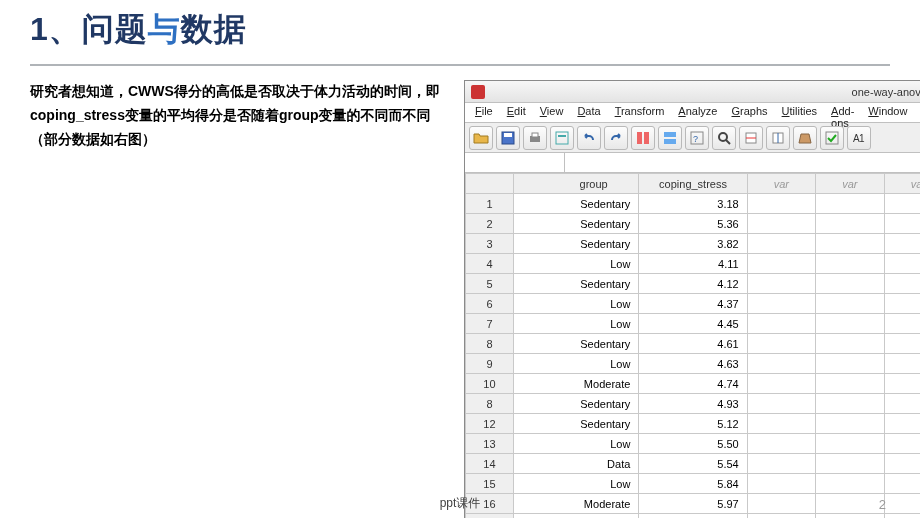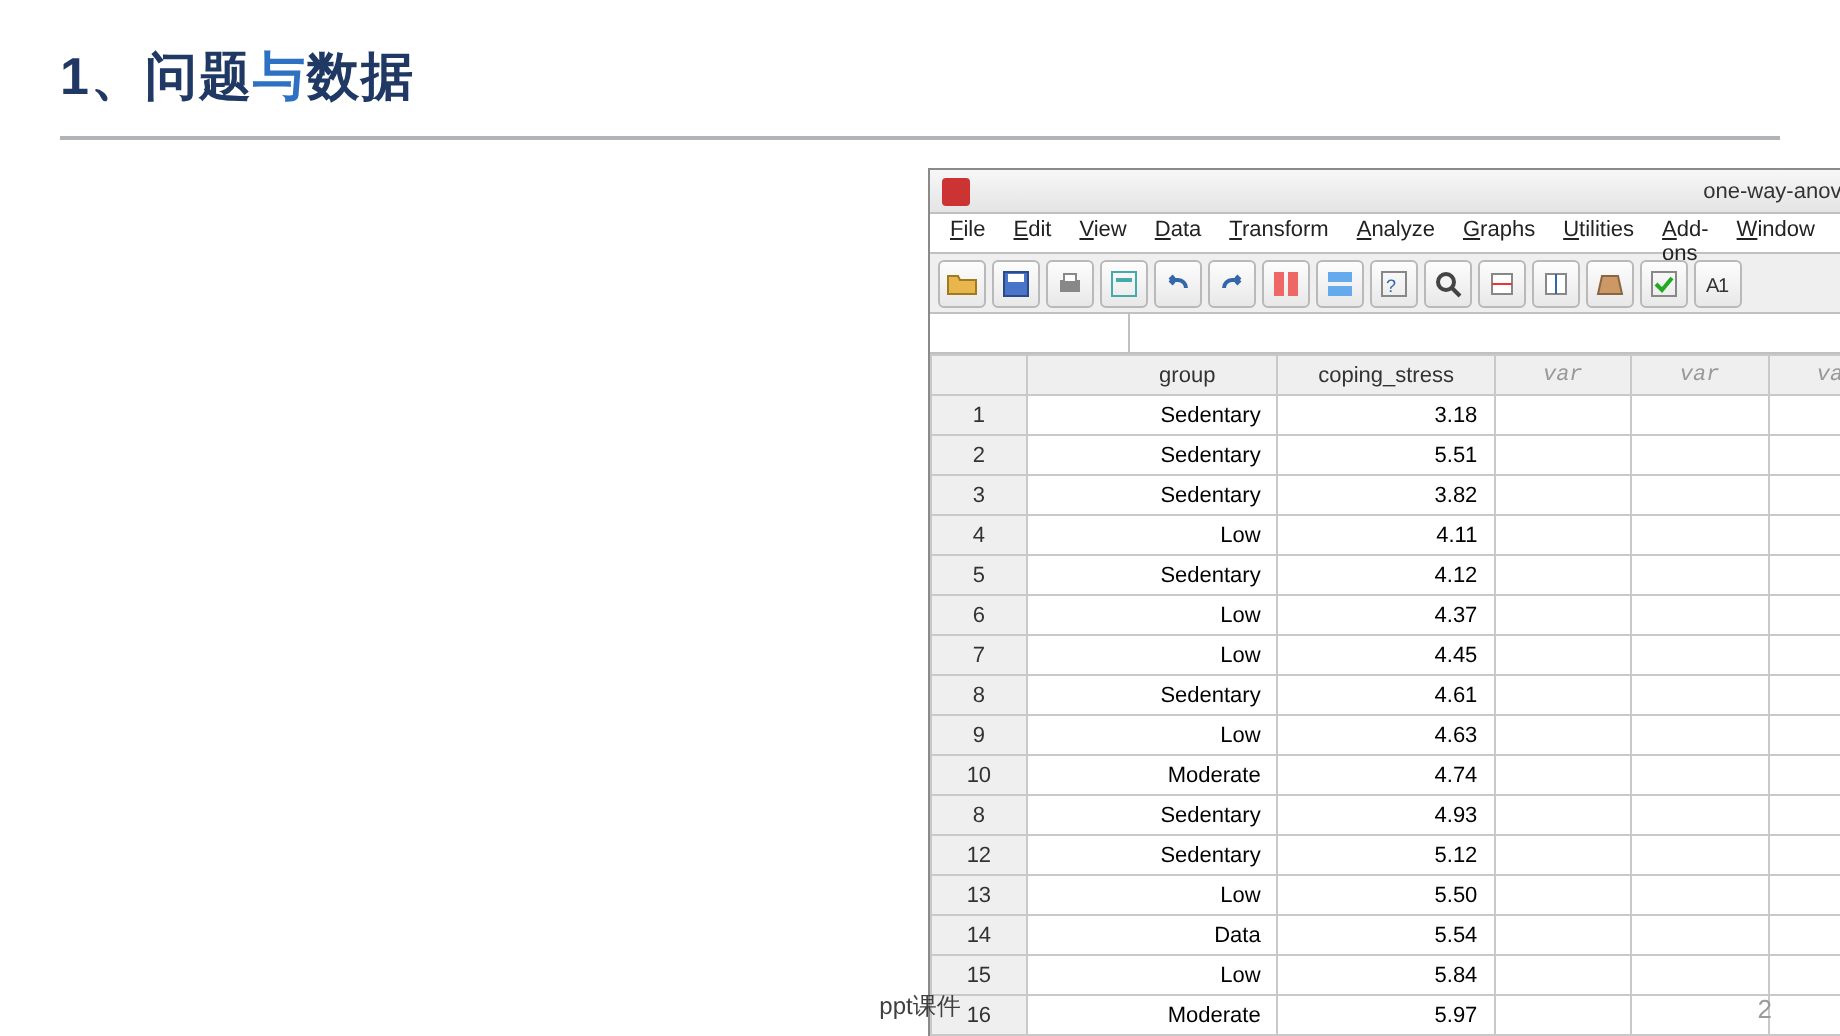--- a/index.html
+++ b/index.html
@@ -8,25 +8,24 @@
     height: 518px;
     background: #fff;
     font-family: "Microsoft YaHei", sans-serif;
     position: relative;
     overflow: hidden;
   }
   .title-wrap {
     padding: 8px 30px 4px 30px;
   }
   .title {
-    font-size: 26px;
+    font-size: 32px;
     font-weight: bold;
     color: #1f4e79;
     letter-spacing: 1px;
-    margin-top: 13px;
   }
   .title .blue { color: #2e70c2; }
   .title .dark { color: #203864; }
   .title-underline {
     height: 2px;
     background: #b0b4b8;
     margin: 8px 30px 0 30px;
   }
   .content {
     display: flex;
@@ -142,21 +141,21 @@
   }
   .spss-grid .rowhead {
     background: #efefef;
     text-align: center;
     width: 42px;
     color: #333;
     padding: 0;
   }
   .spss-grid .col-group { width: 110px; padding-left: 35px; }
   .spss-grid .col-stress { width: 95px; }
-  .spss-grid .col-var { width: 60px; color: #999; font-family: Liberation Mono, monospace; }
+  .spss-grid .col-var { width: 60px; color: #999; }
   .spss-grid th.col-var { color: #999; font-style: italic; }
   .footer-left {
     position: absolute;
     left: 0; right: 0;
     bottom: 6px;
     text-align: center;
     color: #404040;
     font-size: 12px;
   }
   .footer-right {
@@ -172,20 +171,21 @@
 
 <div class="title-wrap">
   <div class="title">
     <span class="dark">1</span><span class="dark">、</span><span class="dark">问题</span><span class="blue">与</span><span class="dark">数据</span>
   </div>
 </div>
 <div class="title-underline"></div>
 
 <div class="content">
   <div class="text-col">
+    <div class="para">研究者想知道，CWWS得分的高低是否取决于体力活动的时间，即coping_stress变量的平均得分是否随着group变量的不同而不同（部分数据如右图）</div>
   </div>
 
   <div class="spss-col">
     <div class="spss-window">
 
       <div class="spss-titlebar">
         <div class="ticon"></div>
         <div class="tname">one-way-anova.sav</div>
       </div>
 
@@ -313,21 +313,21 @@
               <td class="rowhead">1</td>
               <td class="col-group">Sedentary</td>
               <td class="col-stress">3.18</td>
               <td class="col-var"></td>
               <td class="col-var"></td>
               <td class="col-var"></td>
             </tr>
             <tr>
               <td class="rowhead">2</td>
               <td class="col-group">Sedentary</td>
-              <td class="col-stress">5.51</td>
+              <td class="col-stress">5.36</td>
               <td class="col-var"></td>
               <td class="col-var"></td>
               <td class="col-var"></td>
             </tr>
             <tr>
               <td class="rowhead">3</td>
               <td class="col-group">Sedentary</td>
               <td class="col-stress">3.82</td>
               <td class="col-var"></td>
               <td class="col-var"></td>

